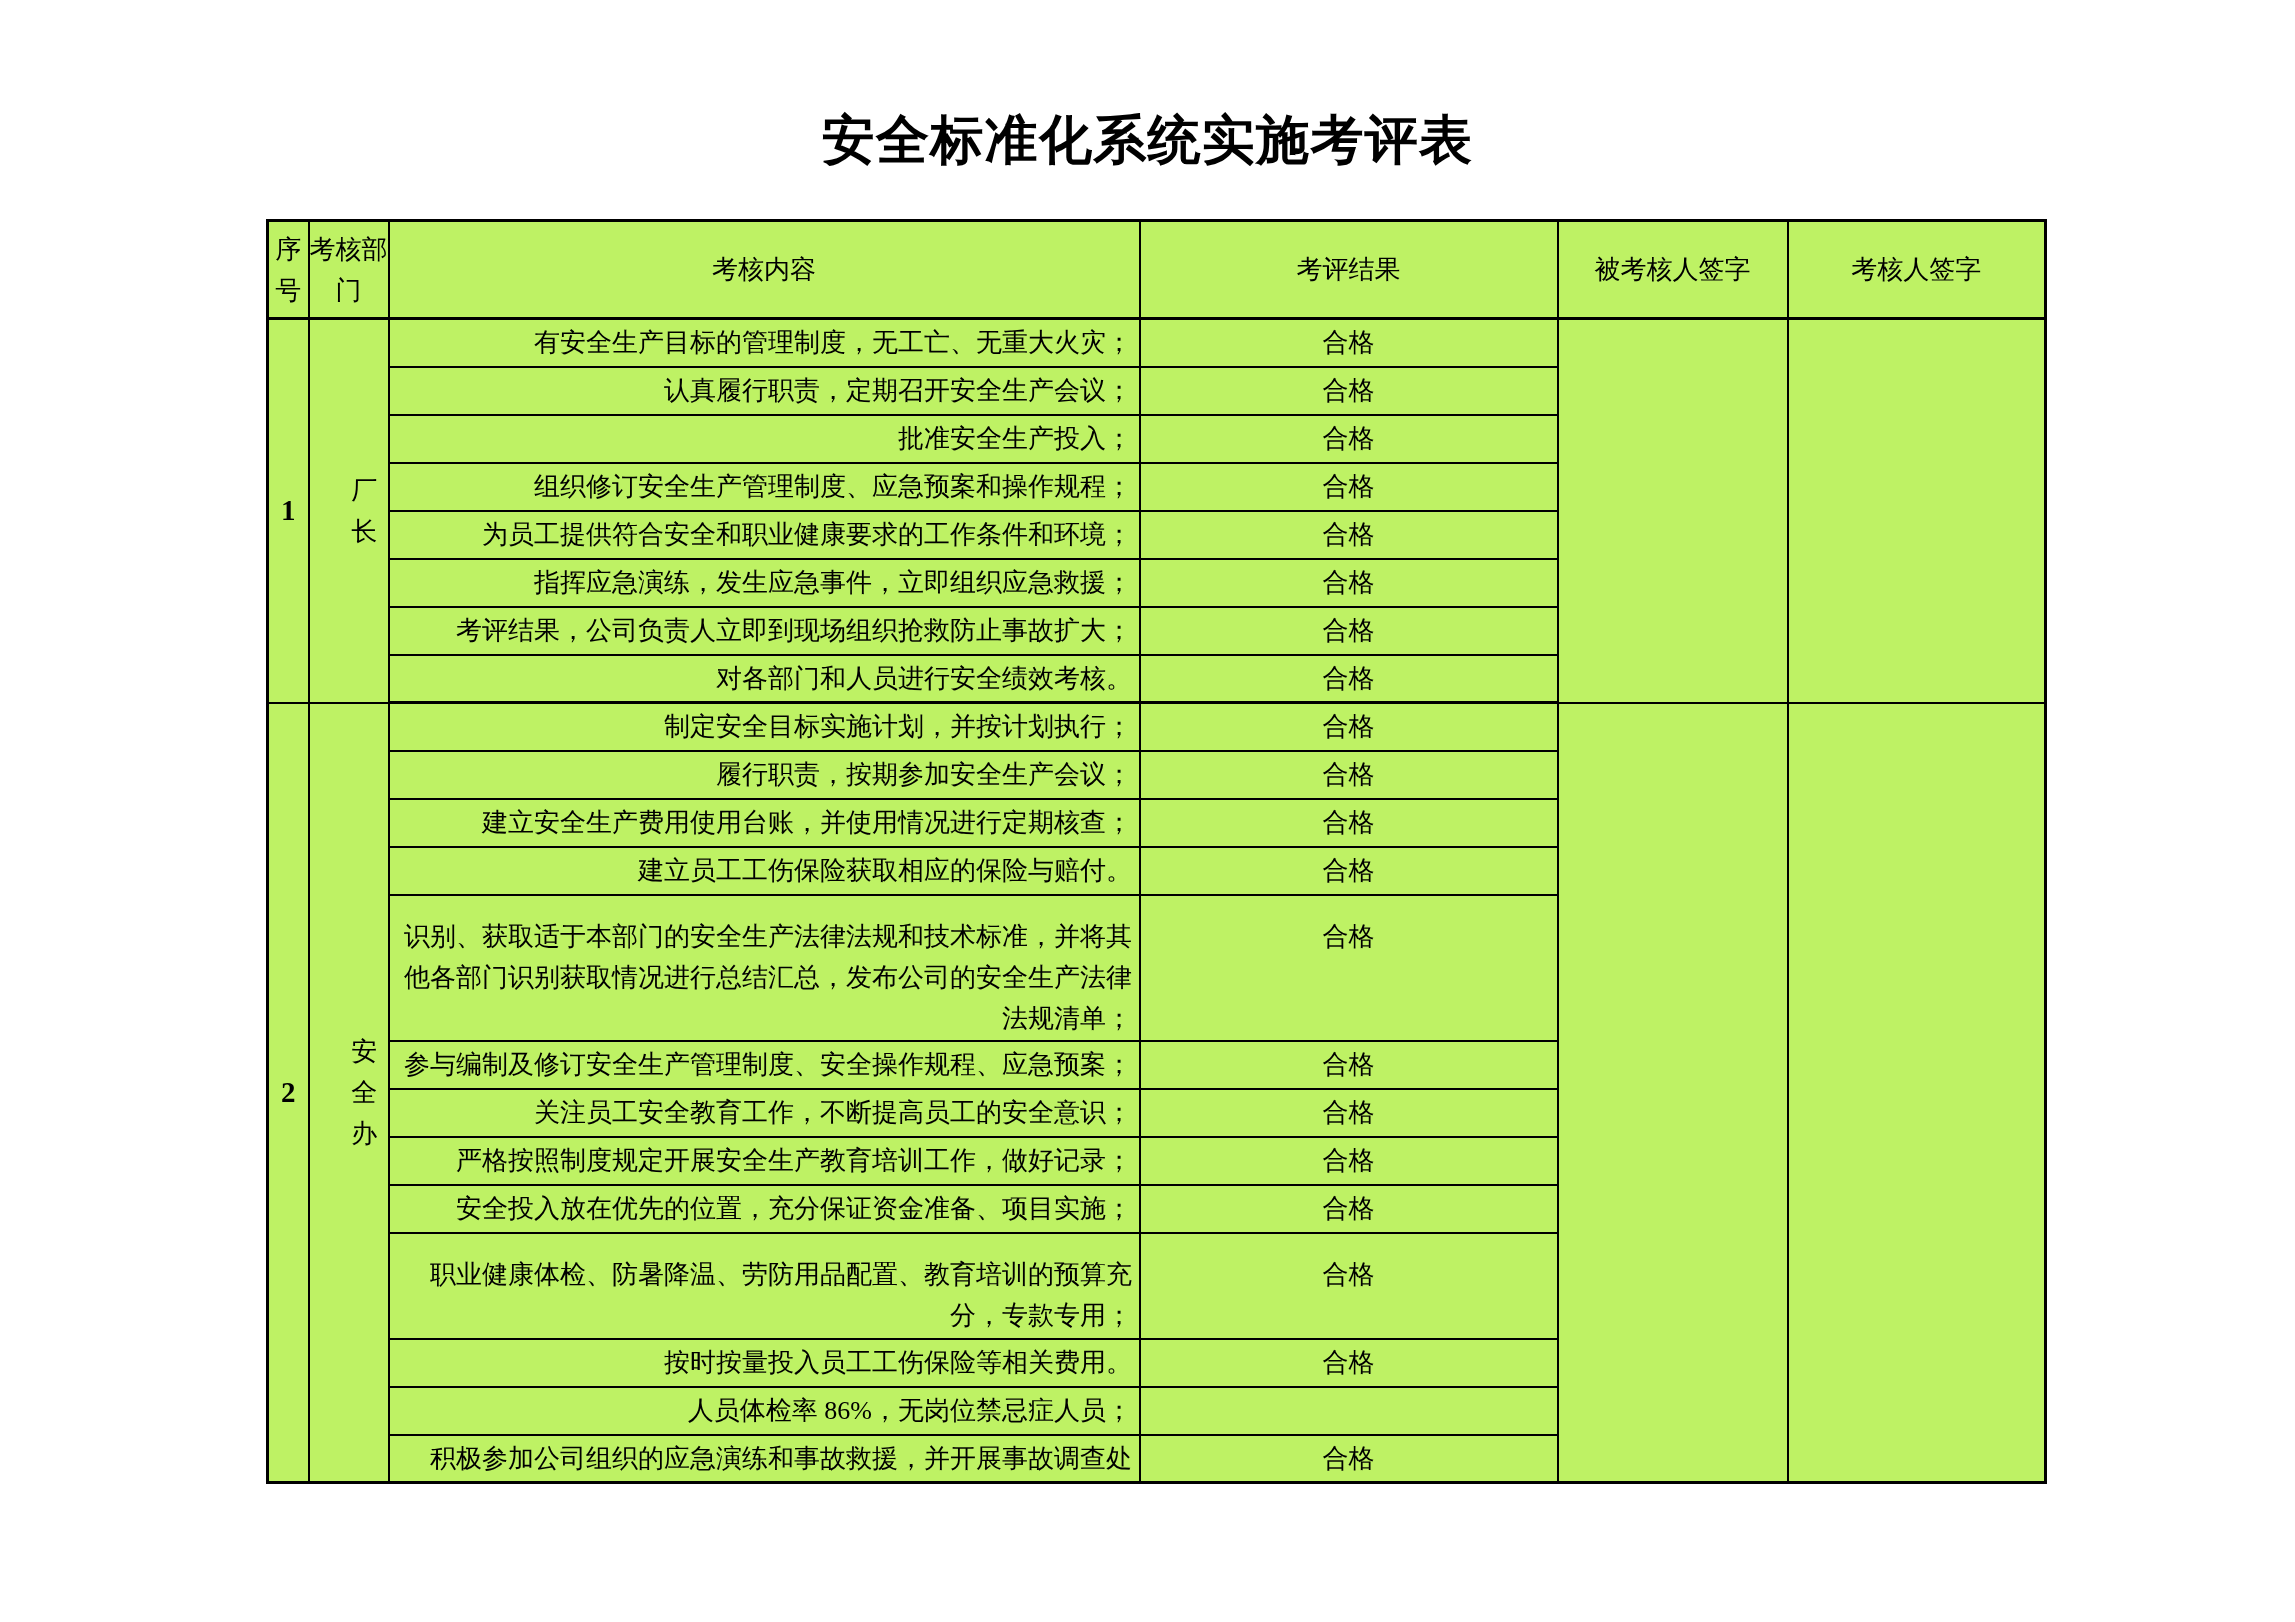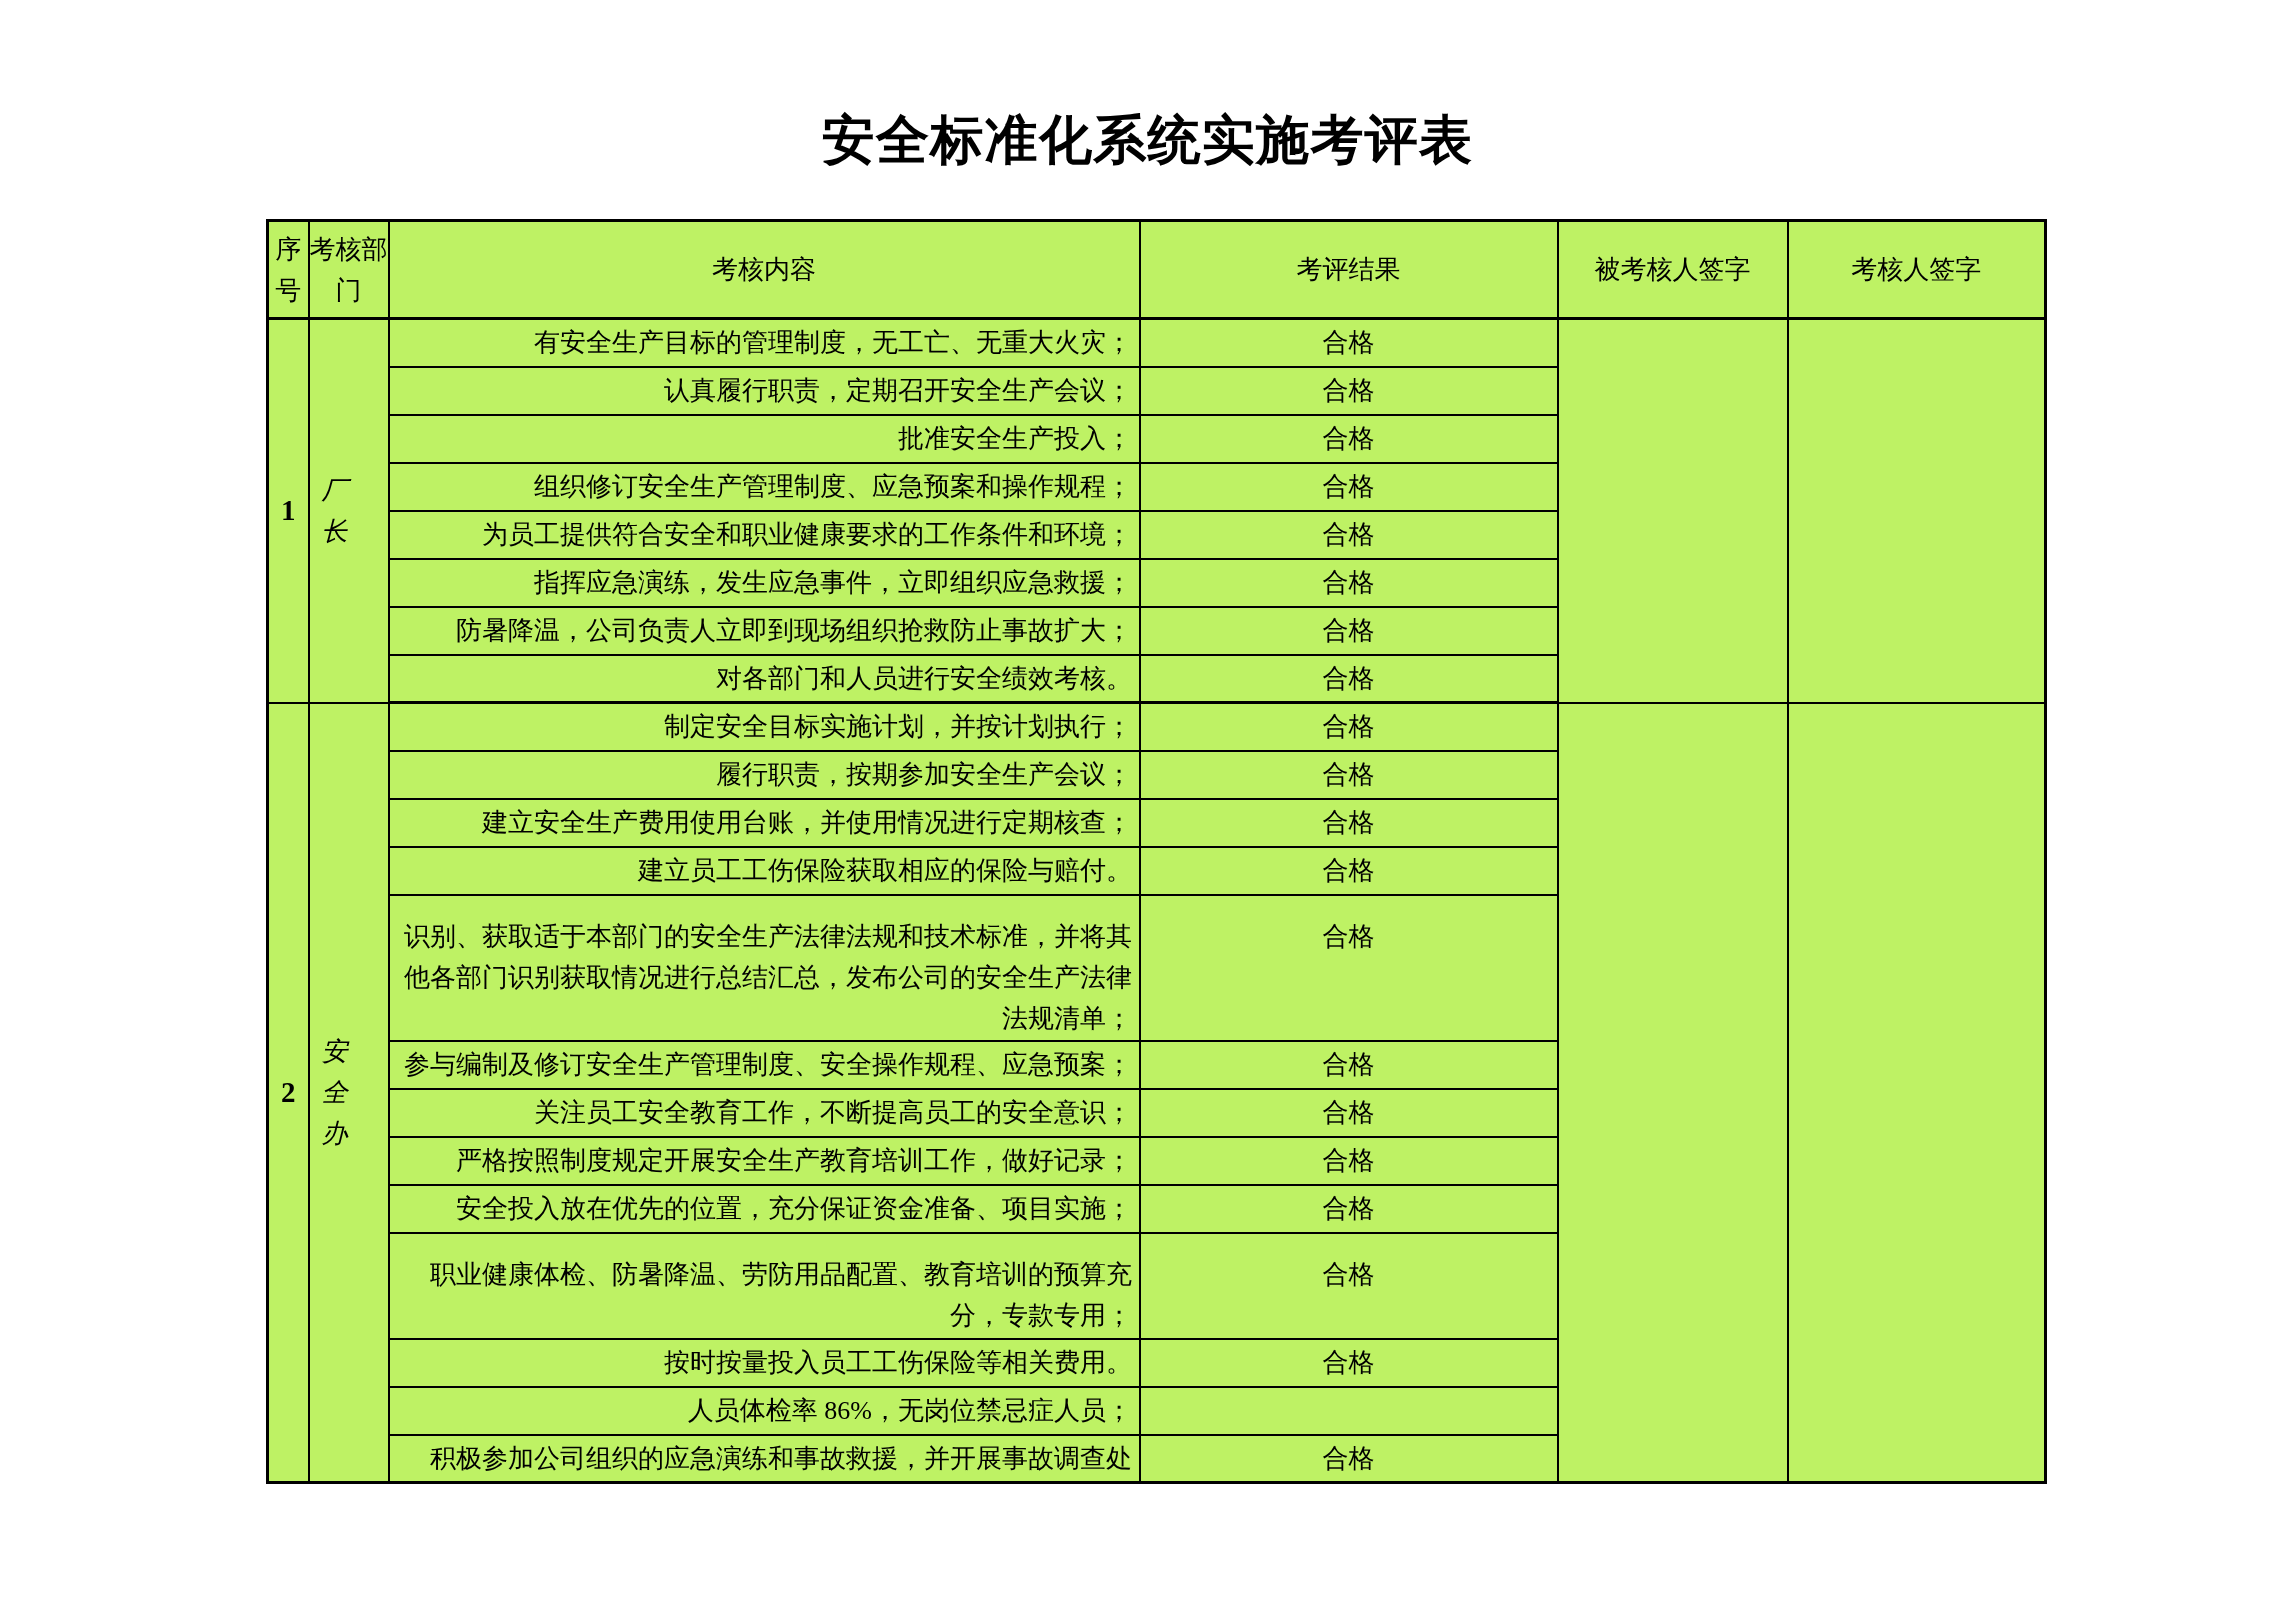--- a/index.html
+++ b/index.html
@@ -27,22 +27,22 @@
   tr.head th{border-bottom:3.3px solid #000;text-align:center;vertical-align:middle;padding:0;}
   tr.r{height:48px;}
   tr.r3{height:132px;}
   tr.r2{height:106px;}
   tr.sec-end td{border-bottom:3.3px solid #000;}
   td.num{
     text-align:center;vertical-align:middle;
     font-weight:bold;font-size:29px;
   }
   td.dept{
-    text-align:left;vertical-align:middle;
-    letter-spacing:9.2px;padding-left:12px;font-style:italic;
+    text-align:right;vertical-align:middle;
+    letter-spacing:9.2px;padding-left:26px;
   }
   td.content{
     text-align:right;vertical-align:middle;padding:1.3px 6.5px;
   }
   td.result{text-align:center;vertical-align:middle;padding:1.3px 3.9px;border-radius:14px;}
   td.vtop{vertical-align:top;padding-top:20px;}
   td.sig{vertical-align:middle;}
 </style>
 </head>
 <body>
@@ -92,21 +92,21 @@
   </tr>
   <tr class="r">
     <td class="content">为员工提供符合安全和职业健康要求的工作条件和环境；</td>
     <td class="result">合格</td>
   </tr>
   <tr class="r">
     <td class="content">指挥应急演练，发生应急事件，立即组织应急救援；</td>
     <td class="result">合格</td>
   </tr>
   <tr class="r">
-    <td class="content">防暑降温，公司负责人立即到现场组织抢救防止事故扩大；</td>
+    <td class="content">考评结果，公司负责人立即到现场组织抢救防止事故扩大；</td>
     <td class="result">合格</td>
   </tr>
   <tr class="r sec-end">
     <td class="content">对各部门和人员进行安全绩效考核。</td>
     <td class="result">合格</td>
   </tr>
 
   <tr class="r">
     <td class="num" rowspan="13">2</td>
     <td class="dept" rowspan="13">安全办</td>

